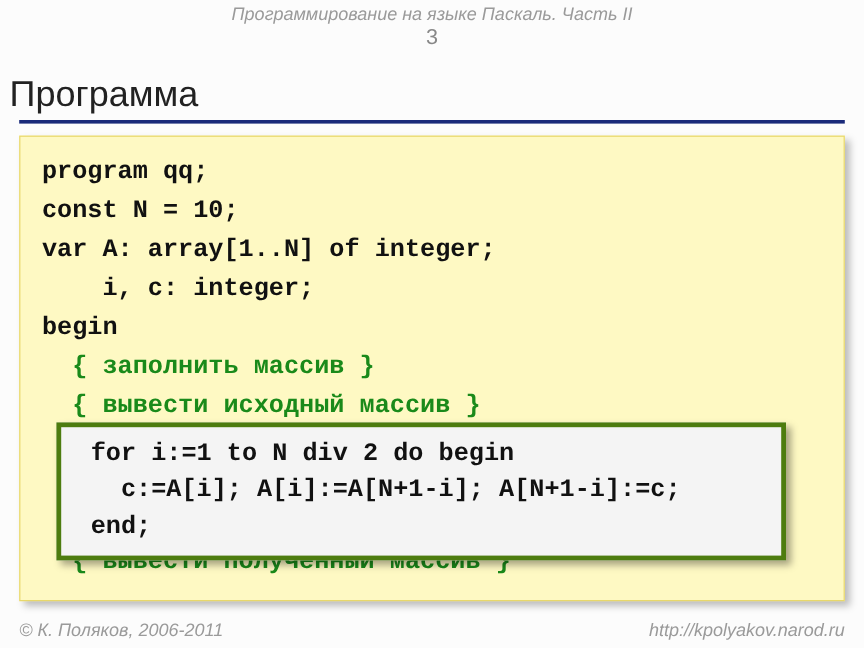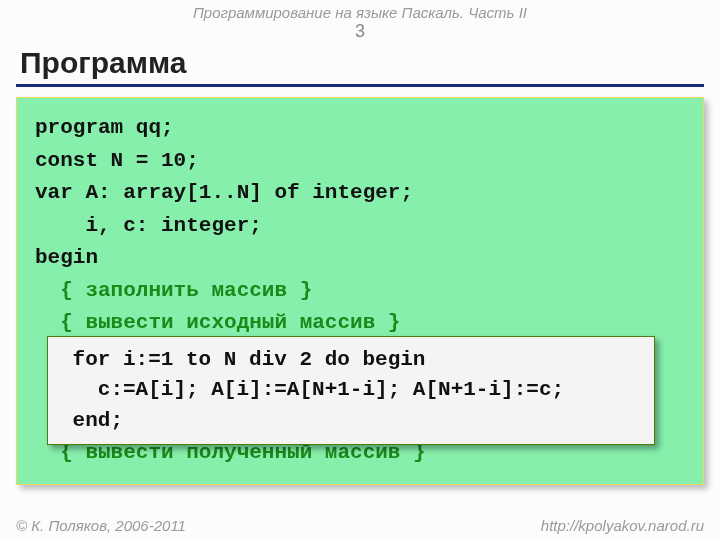--- a/index.html
+++ b/index.html
@@ -20,50 +20,51 @@
     flex-direction: column;
   }
   .page-number {
     font-style: normal;
     font-size: 18px;
     color: #888;
   }
   .title {
     font-size: 30px;
     color: #222;
-    padding: 2px 16px 4px 20px;
-    font-weight: bold;
+    padding: 2px 16px 4px 8px;
+    font-weight: normal;
+    margin-top: 16px;
   }
   .rule {
     height: 3px;
     background: #1a2a7a;
     margin: 0 16px 10px 16px;
   }
   .code-block {
     margin: 0 16px;
-    background: #86efac;
+    background: #fef9c3;
     border: 1px solid #e8d86a;
     box-shadow: 4px 4px 6px rgba(0,0,0,0.25);
     padding: 14px 18px 14px 18px;
     font-family: "Courier New", Courier, monospace;
     font-size: 21px;
     font-weight: bold;
     line-height: 1.55;
     color: #111;
     position: relative;
   }
   .code-line { white-space: pre; }
   .comment { color: #1a8a1a; }
   .inset {
     position: absolute;
     left: 30px;
     right: 48px;
     top: 238px;
     background: #f4f4f4;
-    border: 1px solid #4d7c0f;
+    border: 4px solid #4d7c0f;
     box-shadow: 4px 4px 6px rgba(0,0,0,0.35);
     padding: 8px 12px 8px 12px;
     font-family: "Courier New", Courier, monospace;
     font-size: 21px;
     font-weight: bold;
     line-height: 1.45;
     color: #111;
   }
   .inset .code-line { white-space: pre; }
   .footer {

